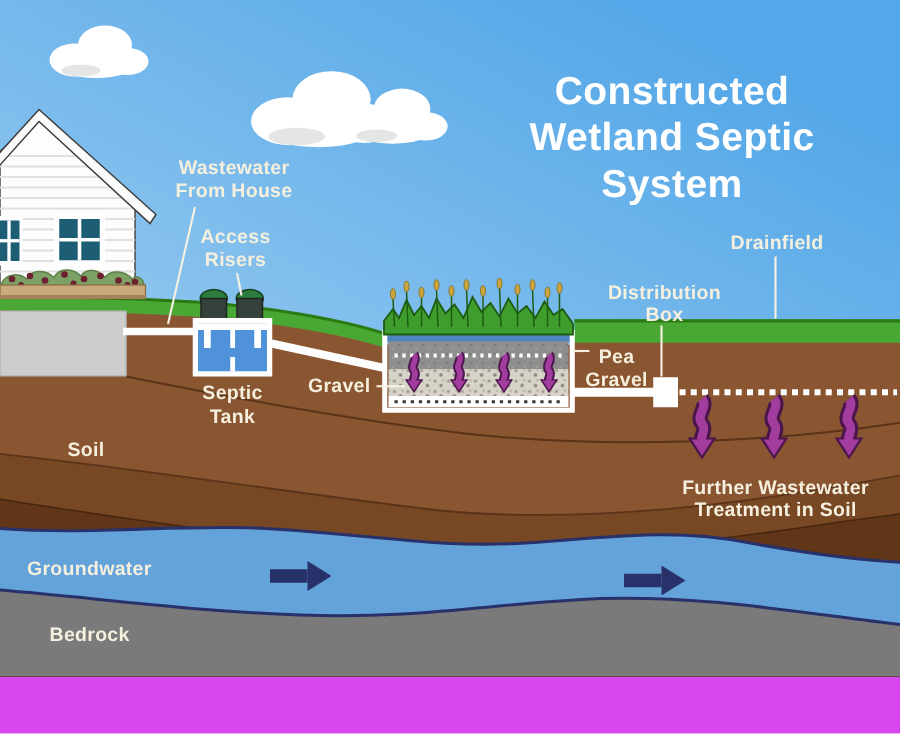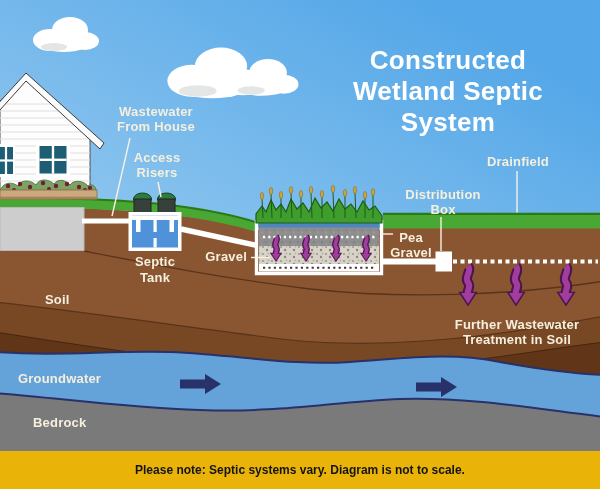--- a/index.html
+++ b/index.html
@@ -1,16 +1,16 @@
 <!DOCTYPE html>
 <html><head>
 <meta charset="utf-8">
 <style>
   html,body{margin:0;padding:0;background:#ffffff;}
-  .page{width:600px;height:489px;background:#eab308;position:relative;overflow:hidden;
+  .page{width:600px;height:489px;background:#d946ef;position:relative;overflow:hidden;
         font-family:"Liberation Sans",sans-serif;}
   svg{display:block;}
   .ttl{font-weight:700;font-size:26px;fill:#ffffff;letter-spacing:.3px;}
   .lbl{font-weight:700;font-size:13px;fill:#f5efdd;letter-spacing:.2px;}
   .leader{stroke:#f7f1e2;stroke-width:1.4;fill:none;}
   .footnote{position:absolute;left:0;right:0;top:451px;height:38px;
             display:flex;align-items:center;justify-content:center;
             font-size:12px;font-weight:700;color:#141414;}
 </style>
 </head>
@@ -238,14 +238,13 @@
     <text class="lbl" x="443" y="214">Box</text>
     <text class="lbl" x="518" y="166">Drainfield</text>
     <text class="lbl" x="45" y="304" text-anchor="start">Soil</text>
     <text class="lbl" x="18" y="383" text-anchor="start">Groundwater</text>
     <text class="lbl" x="33" y="427" text-anchor="start">Bedrock</text>
     <text class="lbl" x="517" y="329">Further Wastewater</text>
     <text class="lbl" x="517" y="344">Treatment in Soil</text>
   </g>
 </svg>
 
-<div class="footnote">Please note: Septic systems vary. Diagram is not to scale.</div>
 </div>
 
 </body></html>

